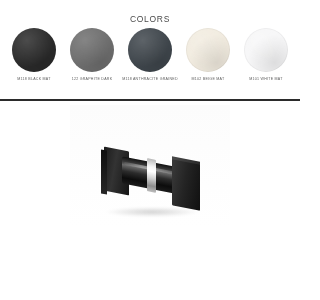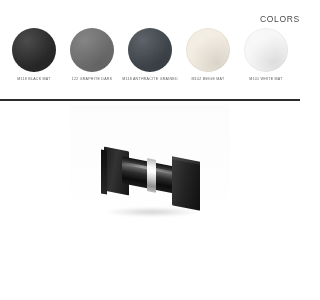--- a/index.html
+++ b/index.html
@@ -31,21 +31,21 @@
     width: 300px;
     height: 100px;
     background: #ffffff;
   }
 
   .colors-title {
     position: absolute;
     top: 14px;
     left: 0;
     width: 300px;
-    text-align: right;
+    text-align: center;
     font-size: 8.5px;
     letter-spacing: 0.7px;
     color: #4a4a4a;
     font-family: "Liberation Sans", sans-serif;
   }
 
   .swatch-row {
     position: absolute;
     top: 28px;
     left: 6px;

